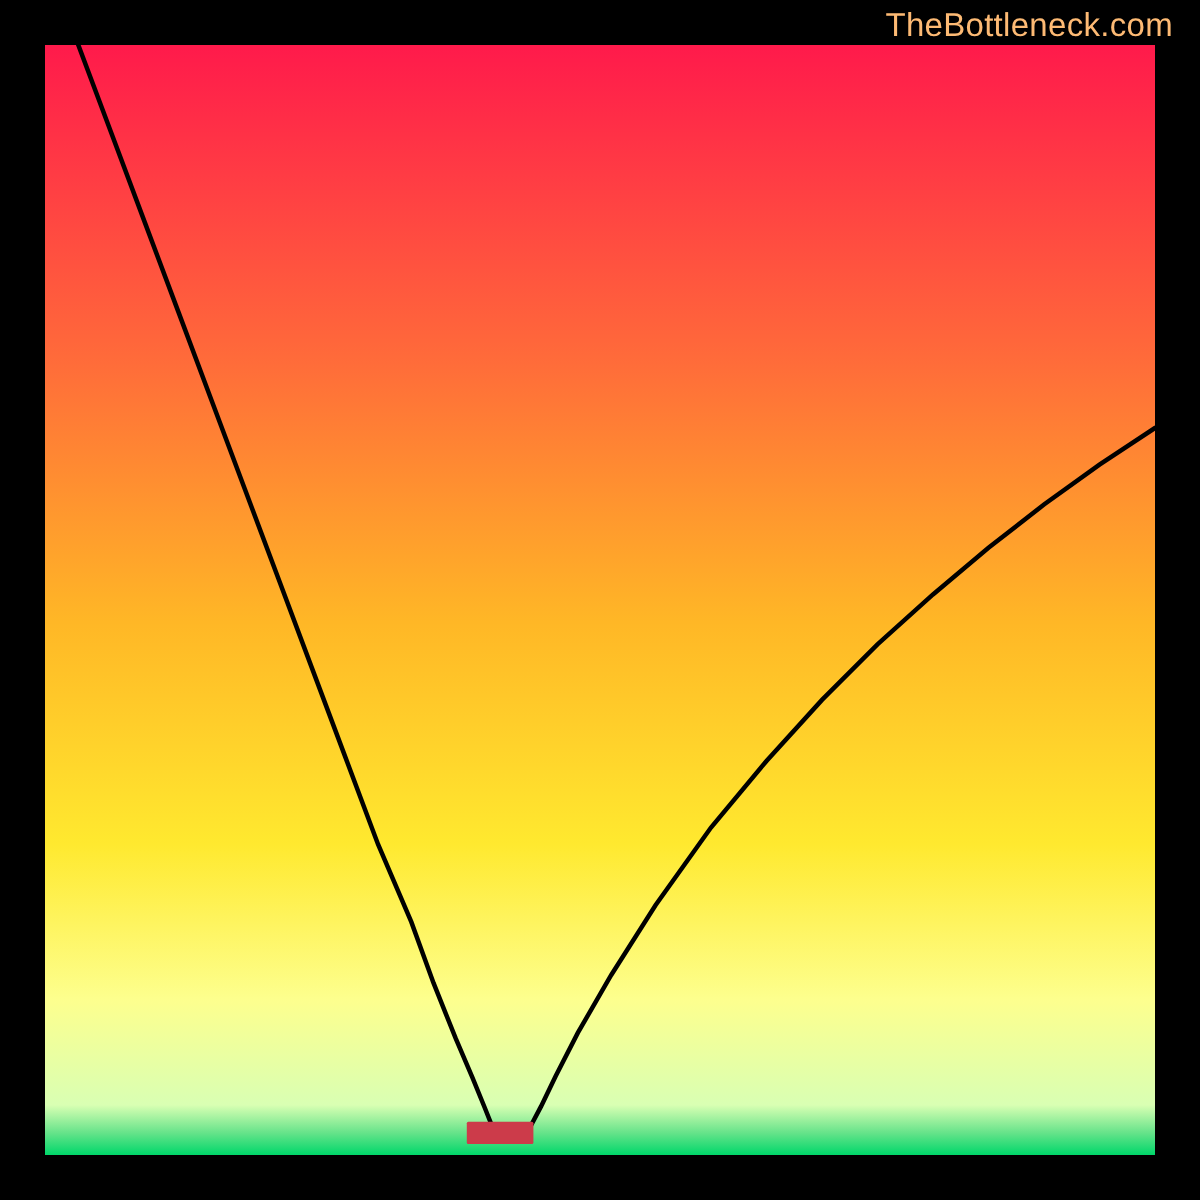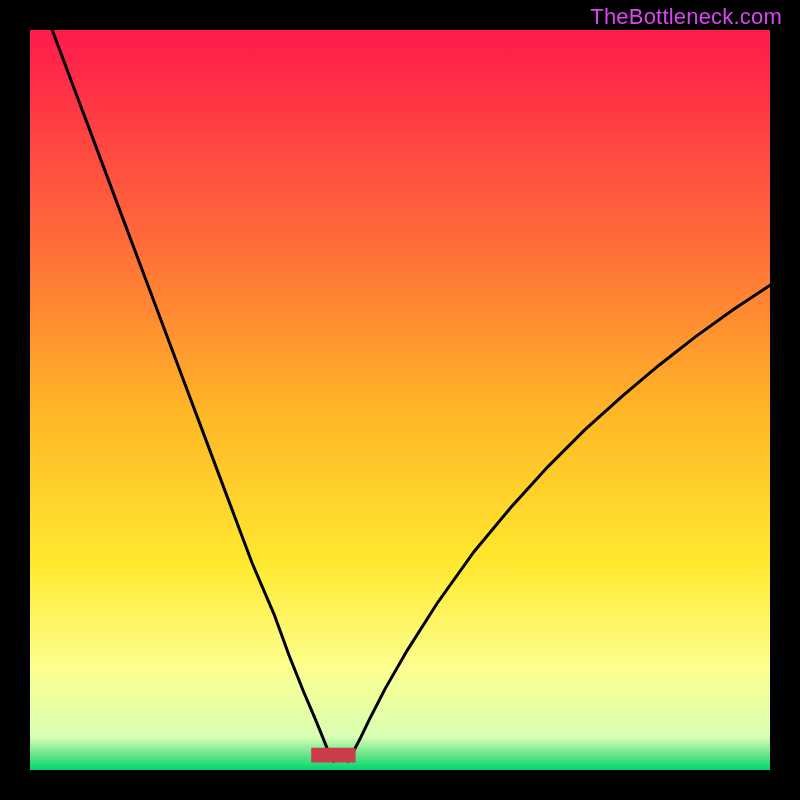--- a/index.html
+++ b/index.html
@@ -13,21 +13,21 @@
   }
   .frame {
     position: absolute;
     inset: 0;
     background: #000;
   }
   .watermark {
     position: absolute;
     top: 4px;
     right: 18px;
-    color: #d946ef;
+    color: #fdba74;
     font-size: 22px;
     font-weight: 500;
     letter-spacing: 0.2px;
     z-index: 20;
   }
   .plot-outer {
     position: absolute;
     left: 30px;
     top: 30px;
     width: 740px;

